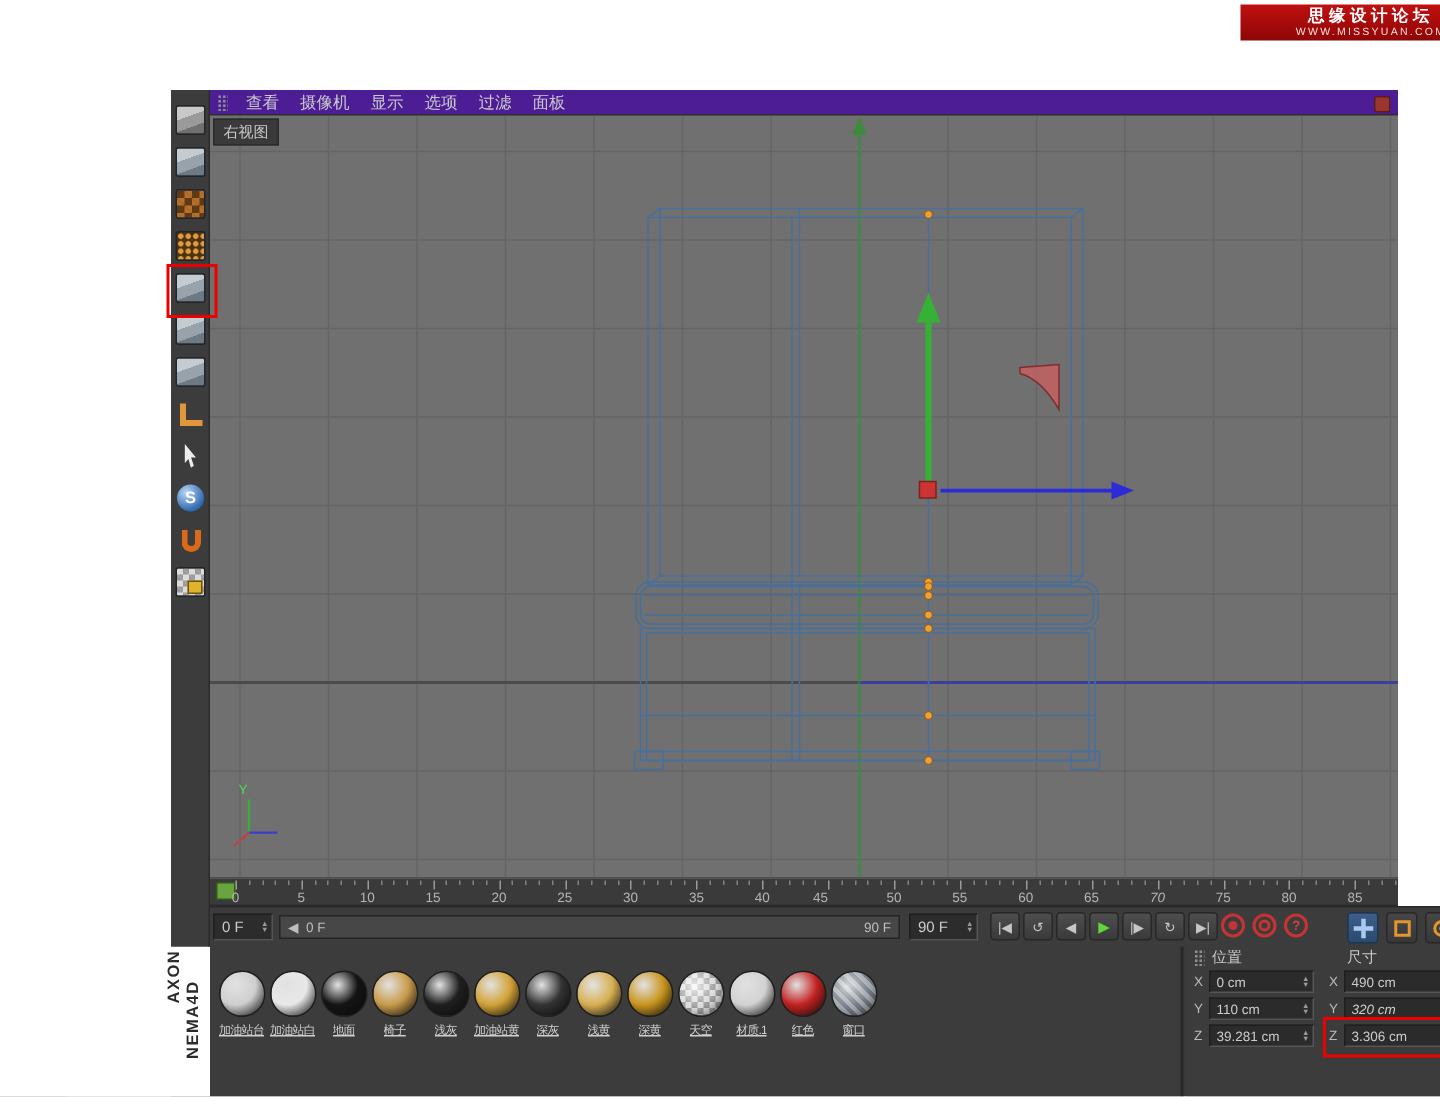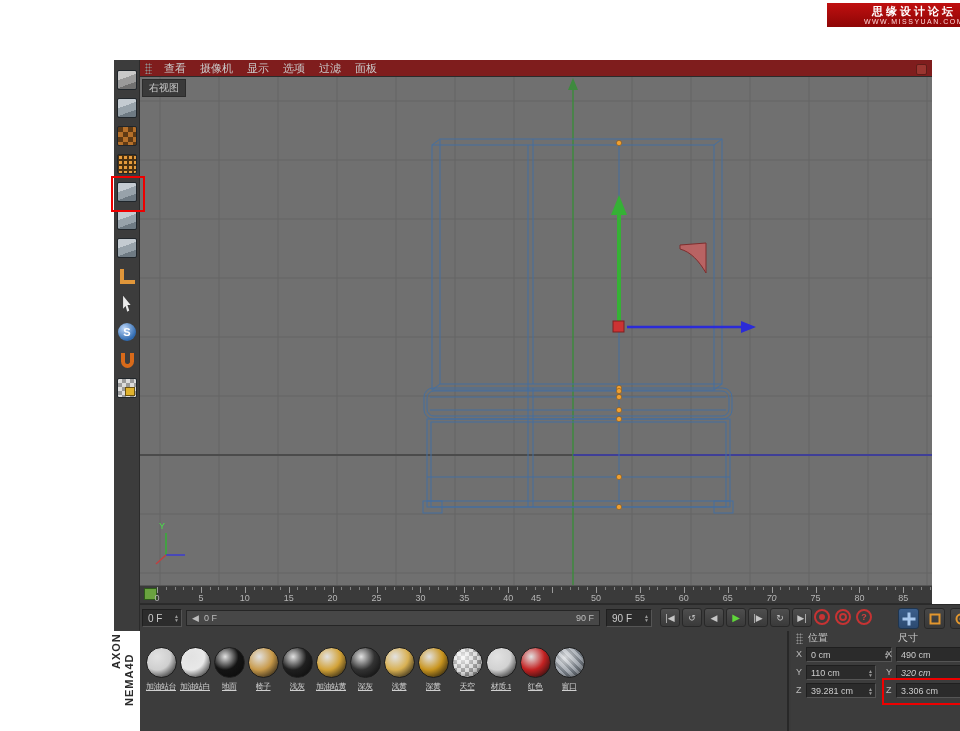--- a/index.html
+++ b/index.html
@@ -34,21 +34,21 @@
   .ic-s{width:18px;height:18px;border-radius:50%;background:radial-gradient(circle at 35% 30%,#bcd6f8,#2f6ab0 70%);
     color:#fff;font-size:11px;font-weight:bold;}
   .ic-magnet{width:13px;height:15px;border:4px solid #d86a1a;border-top:none;border-radius:0 0 8px 8px;background:transparent;}
   .ic-lock{background-image:linear-gradient(45deg,#9a9a9a 25%,transparent 25%,transparent 75%,#9a9a9a 75%),
     linear-gradient(45deg,#9a9a9a 25%,#dcdcdc 25%,#dcdcdc 75%,#9a9a9a 75%);
     background-size:8px 8px;background-position:0 0,4px 4px;border:1px solid #20262b;border-radius:2px;position:relative;}
   .ic-lock::after{content:"";position:absolute;right:1px;bottom:1px;width:8px;height:7px;background:#e0b32e;border:1px solid #6b5210;}
   #tool-red-box{position:absolute;left:67px;top:176px;width:30px;height:32px;border:2px solid #ee0000;z-index:40;}
 
   
-  #vp-menubar{position:absolute;left:96px;top:60px;width:792px;height:17px;background:#7f1d1d;border-bottom:1px solid #2b2b2b;
+  #vp-menubar{position:absolute;left:96px;top:60px;width:792px;height:17px;background:#4c1d95;border-bottom:1px solid #2b2b2b;
     display:flex;align-items:center;box-sizing:border-box;}
   .grip{width:7px;height:11px;background:radial-gradient(#8f8f8f 0.8px,transparent 1.2px) 0 0/3px 3px;margin:0 5px;flex:none;}
   .vmi{font-size:11px;color:#c9c9c9;padding:0 7px;white-space:nowrap;}
   #vp-panel-icon{position:absolute;right:5px;top:4px;width:9px;height:9px;background:#9a3530;border:1px solid #5e1c18;border-radius:2px;}
 
   
   #vp-canvas{position:absolute;left:96px;top:77px;width:792px;height:508px;background:#707070;overflow:hidden;}
   #view-label{position:absolute;left:2px;top:2px;background:#3a3a3a;color:#c9c9c9;font-size:10px;padding:1px 6px;border:1px solid #2b2b2b;}
 
   
@@ -360,21 +360,21 @@
       <div class="tick" style="left: 789.64px; height: 3px;"></div>
       <span class="fnum" style="left: 17px;">0</span>
       <span class="fnum" style="left: 60.9px;">5</span>
       <span class="fnum" style="left: 104.8px;">10</span>
       <span class="fnum" style="left: 148.7px;">15</span>
       <span class="fnum" style="left: 192.6px;">20</span>
       <span class="fnum" style="left: 236.5px;">25</span>
       <span class="fnum" style="left: 280.4px;">30</span>
       <span class="fnum" style="left: 324.3px;">35</span>
       <span class="fnum" style="left: 368.2px;">40</span>
-      <span class="fnum" style="left: 396px;">45</span>
+      <span class="fnum" style="left: 407px;">45</span>
       <span class="fnum" style="left: 456px;">50</span>
       <span class="fnum" style="left: 499.9px;">55</span>
       <span class="fnum" style="left: 543.8px;">60</span>
       <span class="fnum" style="left: 587.7px;">65</span>
       <span class="fnum" style="left: 631.6px; font-style: italic;">70</span>
       <span class="fnum" style="left: 675.5px;">75</span>
       <span class="fnum" style="left: 719.4px;">80</span>
       <span class="fnum" style="left: 763.3px;">85</span>
     </div>
 
@@ -480,21 +480,21 @@
   </div>
 
   <div id="coords">
     <div id="coords-head">
       <span class="grip"></span>
       <span class="h1">位置</span>
       <span class="h2">尺寸</span>
     </div>
   <div class="crow" style="top: 16px; left: 0px; width: 213px;">
         <span class="axl" style="left: 5px;">X</span>
-        <div class="cfield" style="left: 15px; width: 86px; text-align: right;">
+        <div class="cfield" style="left: 15px; width: 70px; text-align: right;">
           <span>0 cm</span>
           <span class="spin">
             <span>▲</span>
             <span>▼</span>
           </span>
         </div>
         <span class="axl" style="left: 95px;">X</span>
         <div class="cfield" style="left: 105px; width: 96px;">
           <span>490 cm</span>
           <span class="spin">

